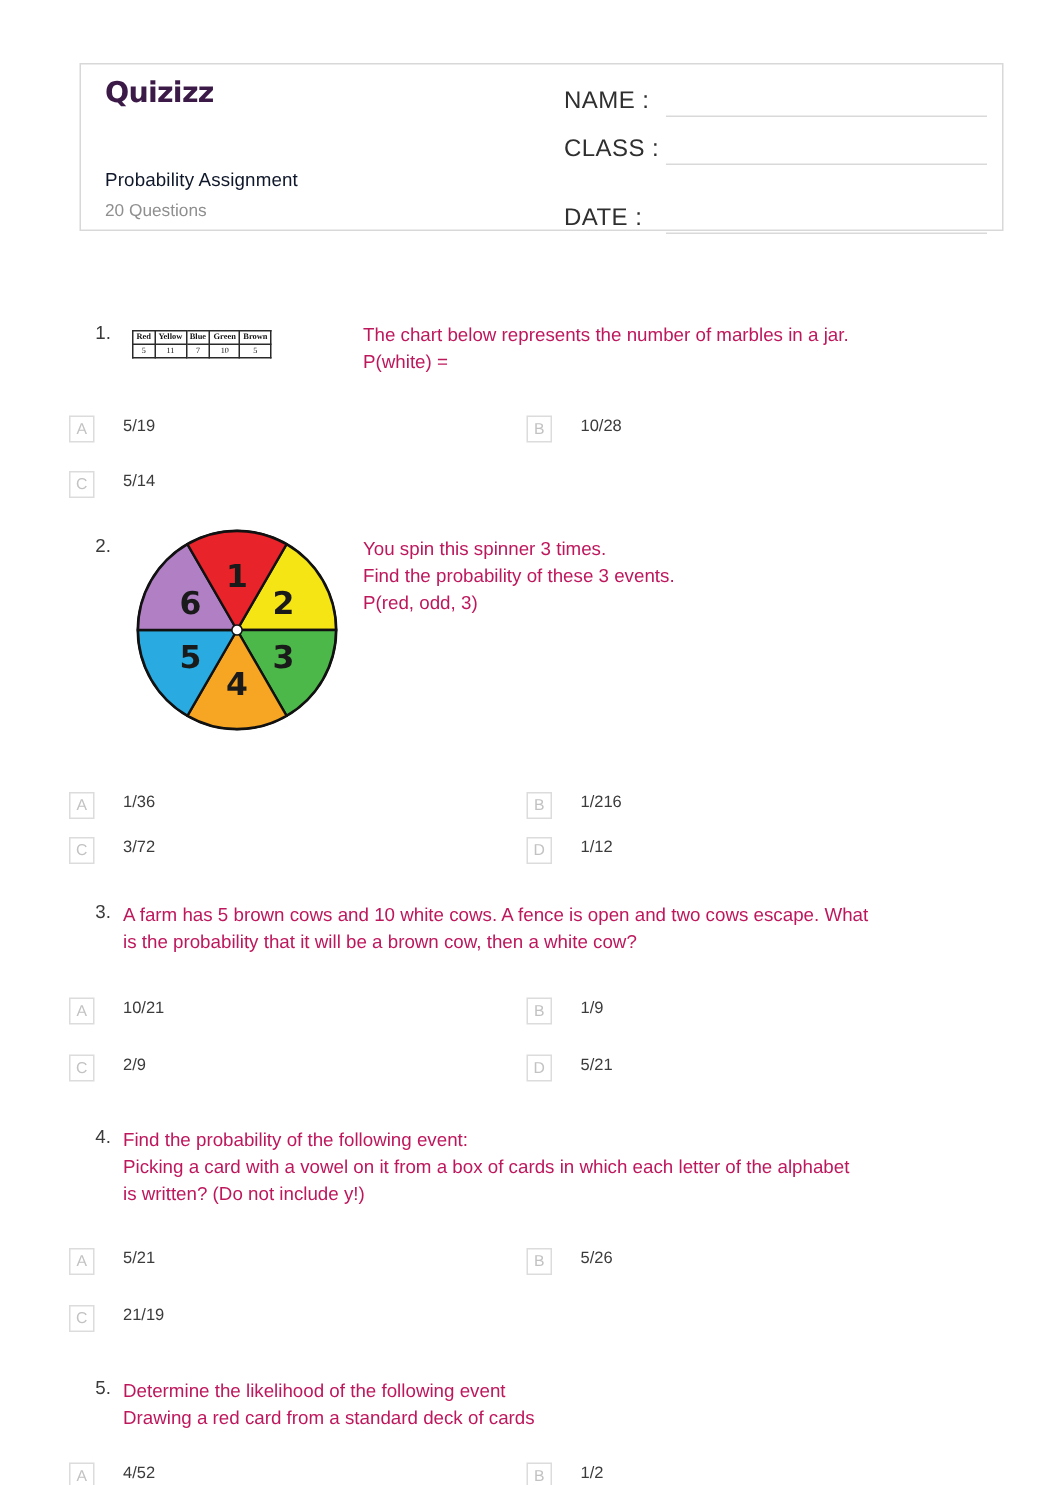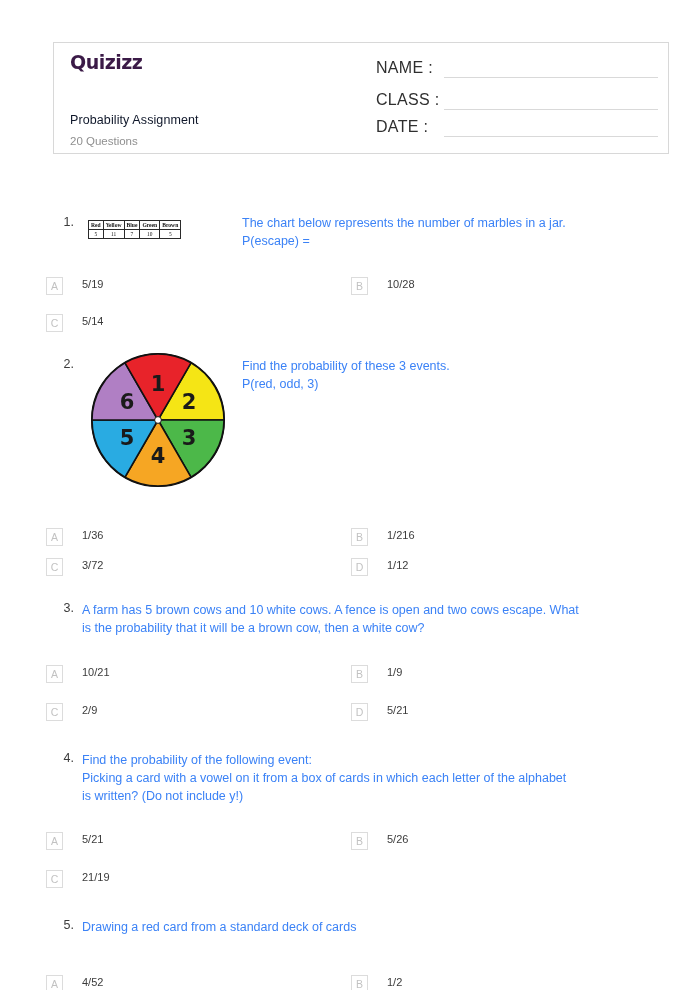--- a/index.html
+++ b/index.html
@@ -84,37 +84,37 @@
   .field-row .line {
     position: absolute;
     left: 68px;
     right: 0;
     bottom: 1px;
     height: 1px;
     background: #d9d9d9;
   }
   .fr1 { top: 16px; }
   .fr2 { top: 48px; }
-  .fr3 { top: 75px; text-align: right; }
+  .fr3 { top: 94px; text-align: right; }
 
   
   .q-block { position: absolute; left: 0; width: 700px; }
   .q-num {
     position: absolute;
     left: 52px;
     width: 22px;
     text-align: right;
     font-size: 12.5px;
     color: #3b3b3b;
   }
   .q-text {
     position: absolute;
     font-size: 12.5px;
     line-height: 18px;
-    color: #3b82f6;
+    color: #be185d;
   }
   .q-text div { white-space: nowrap; }
 
   
   .opt {
     position: absolute;
     height: 22px;
   }
   .opt-box {
     position: absolute;
@@ -230,21 +230,21 @@
         <td>11</td>
         <td>7</td>
         <td>10</td>
         <td>5</td>
       </tr>
     </tbody>
       </table>
 
     <div class="q-text" style="left:242px; top:214px; width:420px;">
       <div>The chart below represents the number of marbles in a jar.</div>
-      <div>P(escape) =</div>
+      <div>P(white) =</div>
     </div>
 
     <div class="opt col-a" style="top:277px;">
       <span class="opt-box">A</span>
       <span class="opt-text">5/19</span>
     </div>
     <div class="opt col-b" style="top:277px;">
       <span class="opt-box">B</span>
       <span class="opt-text">10/28</span>
     </div>
@@ -273,20 +273,21 @@
         <text class="sp-num" x="68" y="32">1</text>
         <text class="sp-num" x="99" y="50">2</text>
         <text class="sp-num" x="99" y="86">3</text>
         <text class="sp-num" x="68" y="104">4</text>
         <text class="sp-num" x="37" y="86">5</text>
         <text class="sp-num" x="37" y="50">6</text>
       </svg>
     </div>
 
     <div class="q-text" style="left:242px; top:357px; width:420px;">
+      <div>You spin this spinner 3 times.</div>
       <div>Find the probability of these 3 events.</div>
       <div>P(red, odd, 3)</div>
     </div>
 
     <div class="opt col-a" style="top:528px;">
       <span class="opt-box">A</span>
       <span class="opt-text">1/36</span>
     </div>
     <div class="opt col-b" style="top:528px;">
       <span class="opt-box">B</span>
@@ -345,20 +346,21 @@
     </div>
     <div class="opt col-a" style="top:870px;">
       <span class="opt-box">C</span>
       <span class="opt-text">21/19</span>
     </div>
   </div>
 
   <div class="q-block">
     <div class="q-num" style="top:918px;">5.</div>
     <div class="q-text" style="left:82px; top:918px; width:580px;">
+      <div>Determine the likelihood of the following event</div>
       <div>Drawing a red card from a standard deck of cards</div>
     </div>
 
     <div class="opt col-a" style="top:975px;">
       <span class="opt-box">A</span>
       <span class="opt-text">4/52</span>
     </div>
     <div class="opt col-b" style="top:975px;">
       <span class="opt-box">B</span>
       <span class="opt-text">1/2</span>

